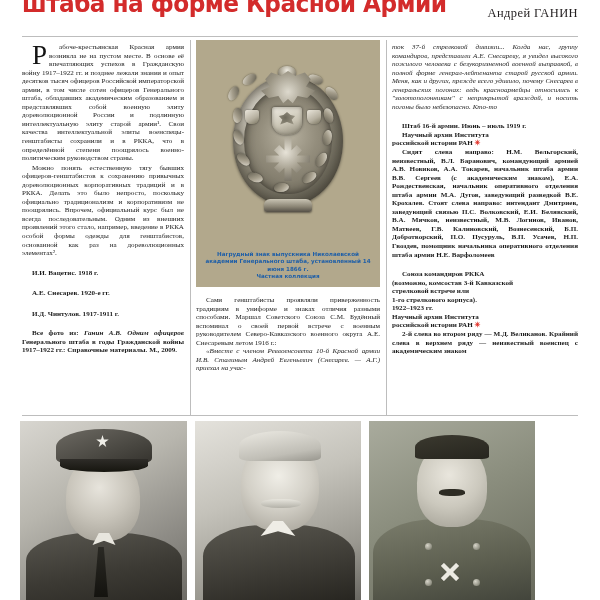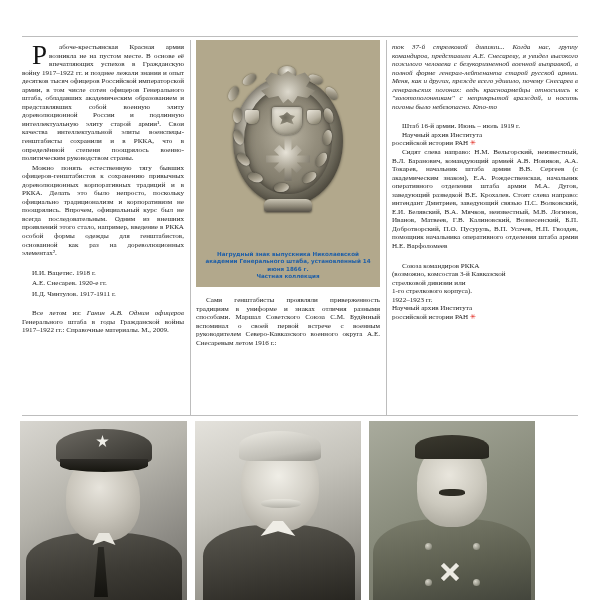--- a/index.html
+++ b/index.html
@@ -48,27 +48,27 @@
   
   .dropcap::first-letter{
     float:left;font-size:27px;line-height:22px;
     padding:1px 2px 0 0;font-family:"Liberation Serif",serif;
     font-weight:normal;color:#141414;
   }
 
   
   .cap{
     font-family:"DejaVu Sans",sans-serif;
-    font-size:6.1px;line-height:8.4px;font-weight:normal;
+    font-size:6.1px;line-height:8.4px;font-weight:bold;
     color:#1f5fa8;text-align:left;text-indent:0;
     margin:0;
   }
   .cap .it{font-style:italic;}
   .cap .star{color:#e0241b;font-size:7px;}
-  .cap.gap{margin-top:2px;}
+  .cap.gap{margin-top:12px;}
   .cap.gap-lg{margin-top:11px;}
 
   
   .picblock{
     position:absolute;left:196px;top:40px;width:184px;height:247px;
     background:#b2a88c;
   }
   .badge-wrap{
     position:absolute;left:0;top:4px;width:184px;height:196px;
     display:flex;align-items:center;justify-content:center;
@@ -216,35 +216,39 @@
     clip-path:polygon(40% 0,60% 0,60% 40%,100% 40%,100% 60%,60% 60%,60% 100%,40% 100%,40% 60%,0 60%,0 40%,40% 40%);
     transform:rotate(45deg);}
   .p3 .btn{position:absolute;width:7px;height:7px;border-radius:50%;
     background:radial-gradient(circle at 35% 35%,#d6d4c8,#6e6f61);}
 </style>
 </head>
 <body>
 
 <div class="page">
 
+  <div class="header">
+    <div class="title">штаба на форме Красной Армии</div>
+    <div class="author">Андрей ГАНИН</div>
+  </div>
 
   <div class="rule rule-h" style="left:22px;top:36px;width:556px;"></div>
   <div class="rule rule-v" style="left:190px;top:40px;height:375px;"></div>
   <div class="rule rule-v" style="left:386px;top:40px;height:375px;"></div>
   <div class="rule rule-h" style="left:22px;top:415px;width:556px;"></div>
 
   <div class="col" style="left:22px;top:43px;width:162px;">
     <p class="dropcap">Рабоче-крестьянская Красная армия возникла не на пустом месте. В основе её впечатляющих успехов в Гражданскую войну 1917–1922 гг. и позднее лежали знания и опыт десятков тысяч офицеров Российской императорской армии, в том числе сотен офицеров Генерального штаба, обладавших академическим образованием и представлявших собой военную элиту дореволюционной России и подлинную интеллектуальную элиту старой армии¹. Свои качества интеллектуальной элиты военспецы-генштабисты сохранили и в РККА, что в определённой степени поощрялось военно-политическим руководством страны.</p>
     <p style="margin-top:1px;">Можно понять естественную тягу бывших офицеров-генштабистов к сохранению привычных дореволюционных корпоративных традиций и в РККА. Делать это было непросто, поскольку официально традиционализм и корпоративизм не поощрялись. Впрочем, официальный курс был не всегда последовательным. Одним из внешних проявлений этого стало, например, введение в РККА особой формы одежды для генштабистов, основанной как раз на дореволюционных элементах².</p>
 
     <p class="cap gap-lg">И.И. Вацетис. 1918 г.</p>
     <p class="cap gap">А.Е. Снесарев. 1920-е гг.</p>
     <p class="cap gap">И.Д. Чинтулов. 1917-1911 г.</p>
 
-    <p class="cap gap-lg"><span>Все летом из: </span><span class="it">Ганин А.В. Одним офицеров</span> <span>Генерального штаба в годы Гражданской войны 1917–1922 гг.: Справочные материалы. М., 2009.</span></p>
+    <p class="cap gap-lg"><span>Все фото из: </span><span class="it">Ганин А.В. Одним офицеров</span> <span>Генерального штаба в годы Гражданской войны 1917–1922 гг.: Справочные материалы. М., 2009.</span></p>
   </div>
 
   <div class="picblock">
     <div class="badge-wrap">
       <div class="badge">
         <div class="wreath"></div>
         <div class="leafring">
           <div class="leaf" style="left:-2px;top:22px;transform:rotate(-55deg);"></div>
           <div class="leaf" style="left:2px;top:44px;transform:rotate(-80deg);"></div>
           <div class="leaf" style="left:3px;top:66px;transform:rotate(-105deg);"></div>
@@ -269,30 +273,32 @@
       </div>
     </div>
     <div class="piccap">
       <span>Нагрудный знак выпускника Николаевской академии Генерального штаба, установленный 14 июня 1866 г.</span><br>
       <span>Частная коллекция</span>
     </div>
   </div>
 
   <div class="col" style="left:196px;top:296px;width:184px;">
     <p>Сами генштабисты проявляли приверженность традициям в униформе и знаках отличия разными способами. Маршал Советского Союза С.М. Будённый вспоминал о своей первой встрече с военным руководителем Северо-Кавказского военного округа А.Е. Снесаревым летом 1916 г.:</p>
+    <p class="ital">«Вместе с членом Реввоенсовета 10-й Красной армии И.В. Сталиным Андрей Евгеньевич (Снесарев. — А.Г.) приехал на учас-</p>
   </div>
 
   <div class="col" style="left:392px;top:43px;width:186px;">
     <p class="ital noind">ток 37-й стрелковой дивизии... Когда нас, группу командиров, представили А.Е. Снесареву, я увидел высокого пожилого человека с безукоризненной военной выправкой, в полной форме генерал-лейтенанта старой русской армии. Меня, как и других, прежде всего удивило, почему Снесарев в генеральских погонах: ведь красноармейцы относились к "золотопогонникам" с неприкрытой враждой, и носить погоны было небезопасно. Кто-то</p>
 
     <p class="cap gap-lg">Штаб 16-й армии. Июнь – июль 1919 г.</p>
     <p class="cap"><span>Научный архив Института</span><br><span>российской истории РАН</span> <span class="star">✳</span></p>
     <p class="cap">Сидят слева направо: Н.М. Вельгорский, неизвестный, В.Л. Баранович, командующий армией А.В. Новиков, А.А. Токарев, начальник штаба армии В.В. Сергеев (с академическим знаком), Е.А. Рождественская, начальник оперативного отделения штаба армии М.А. Дугов, заведующий разведкой В.Е. Крохалев. Стоят слева направо: интендант Дмитриев, заведующий связью П.С. Волковский, Е.И. Белявский, В.А. Мячков, неизвестный, М.В. Логинов, Иванов, Матвеев, Г.В. Калиновский, Вознесенский, Б.П. Добротворский, П.О. Пусуруль, В.П. Усачев, Н.П. Гвоздев, помощник начальника оперативного отделения штаба армии Н.Е. Варфоломеев</p>
 
-    <p class="cap gap-lg"><span>Союза командиров РККА</span><br><span>(возможно, комсостав 3-й Кавказской</span><br><span>стрелковой дивизии или</span><br><span>1-го стрелкового корпуса).</span><br><span>1922–1923 гг.</span><br><span>Научный архив Института</span><br><span>российской истории РАН</span> <span class="star">✳</span></p>
+    <p class="cap gap-lg"><span>Союза командиров РККА</span><br><span>(возможно, комсостав 3-й Кавказской</span><br><span>стрелковой встрече или</span><br><span>1-го стрелкового корпуса).</span><br><span>1922–1923 гг.</span><br><span>Научный архив Института</span><br><span>российской истории РАН</span> <span class="star">✳</span></p>
+    <p class="cap">2-й слева во втором ряду — М.Д. Великанов. Крайний слева в верхнем ряду — неизвестный военспец с академическим знаком</p>
   </div>
 
   <div class="photos">
 
     <div class="photo p1">
       <div class="ph-bg"></div>
       <div class="torso"></div>
       <div class="face"></div>
       <div class="cap1"></div>
       <div class="visor"></div>

